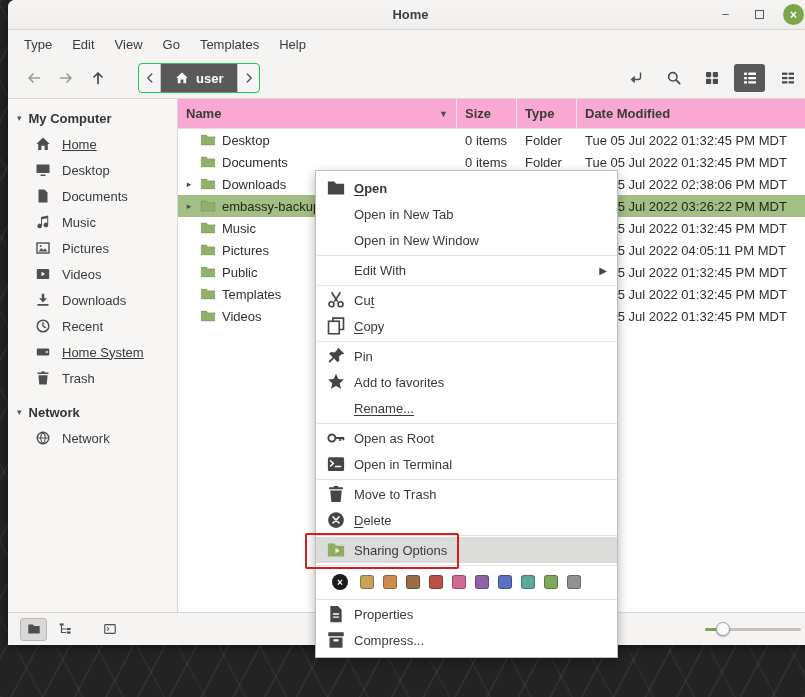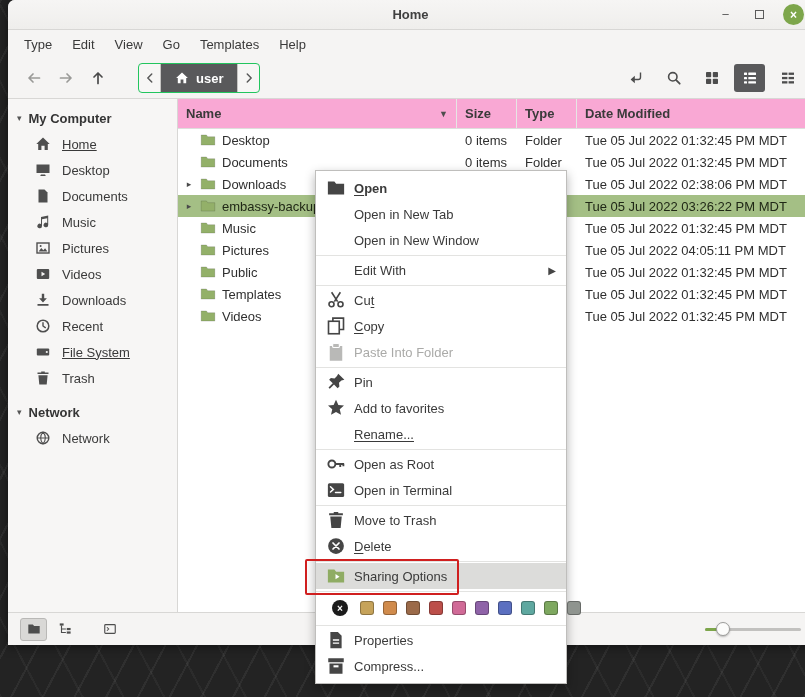--- a/index.html
+++ b/index.html
@@ -66,21 +66,21 @@
   #statusbar{position:absolute;left:0;bottom:0;width:100%;height:33px;background:#f5f4f3;border-top:1px solid #d8d7d5;display:flex;align-items:center;padding:0 12px;border-radius:0}
   .status-toggles{display:flex;gap:4px;align-items:center}
   .sbtn{width:27px;height:23px;display:flex;align-items:center;justify-content:center;border-radius:3px;color:#4d4d4d;border:1px solid transparent}
   .sbtn.active{background:#d9d8d6;border-color:#b9b8b6}
   .sbtn.sep-left{margin-left:14px}
   .zoom{margin-left:auto;position:relative;width:96px;height:20px}
   .zoom .track{position:absolute;left:0;right:0;top:9px;height:3px;background:#c2c1bf;border-radius:2px}
   .zoom .fill{position:absolute;left:0;top:9px;height:3px;width:18px;background:var(--close-green,#7da64b);border-radius:2px}
   .zoom .handle{position:absolute;left:11px;top:3px;width:14px;height:14px;border-radius:50%;background:#fcfcfb;border:1px solid #9d9d9b;box-shadow:0 1px 2px rgba(0,0,0,.25)}
   
-  #ctxmenu{position:absolute;left:315px;top:170px;width:252px;background:#ffffff;border:1px solid #bfbebc;box-shadow:0 4px 10px rgba(0,0,0,.3);padding:4px 0;z-index:10}
+  #ctxmenu{position:absolute;left:315px;top:170px;width:303px;background:#ffffff;border:1px solid #bfbebc;box-shadow:0 4px 10px rgba(0,0,0,.3);padding:4px 0;z-index:10}
   .mitem{position:relative;display:flex;align-items:center;height:26px;padding:0 10px;color:#3a3a3a}
   .mitem.bold .lbl{font-weight:bold}
   .mitem .micon{width:20px;margin-right:8px;display:flex;align-items:center;justify-content:center;color:#454545;flex:none}
   .mitem.disabled{color:#aaaaa8}
   .mitem.disabled .micon{color:#b9b9b7}
   .mitem.highlighted{background:#dcdcda}
   .submenu-arrow{margin-left:auto;font-size:10px;color:#454545}
   .msep{height:1px;background:#e3e3e1;margin:1.5px 0}
   .mitem.annotated::after{content:'';position:absolute;left:-11px;top:-4px;width:150px;height:32px;border:2px solid var(--annotation-red,#d01f1f);border-radius:2px;pointer-events:none;z-index:20}
   .colors-row{display:flex;align-items:center;height:30px;padding:0 10px 0 16px;gap:9px}
@@ -299,21 +299,21 @@
               </span>
               <span class="sb-label">Recent</span>
             </div>
             <div class="sb-item">
               <span class="ic">
                 <svg viewBox="0 0 16 16">
                   <rect x="1.8" y="4.5" width="12.4" height="7" rx="1" fill="currentColor"></rect>
                   <circle cx="11.8" cy="8" r="1.1" fill="#f7f6f5"></circle>
                 </svg>
               </span>
-              <span class="sb-label u">File System</span>
+              <span class="sb-label u">Home System</span>
             </div>
             <div class="sb-item">
               <span class="ic">
                 <svg viewBox="0 0 16 16">
                   <path fill="currentColor" d="M6.2 1.6h3.6v1h3.7v1.5H2.5V2.6h3.7zM3.4 5.2h9.2l-.9 9.2H4.3z"></path>
                 </svg>
               </span>
               <span class="sb-label">Trash</span>
             </div>
           </div>
@@ -552,29 +552,20 @@
         <span class="lbl">Cu<u>t</u></span>
       </div>
       <div class="mitem">
         <span class="micon">
           <svg viewBox="0 0 16 16">
             <path fill="none" stroke="currentColor" stroke-width="1.3" d="M5.5 4.2V1.7H14v9.1h-3.2"></path>
             <rect x="2" y="4.2" width="8.6" height="10" fill="none" stroke="currentColor" stroke-width="1.3"></rect>
           </svg>
         </span>
         <span class="lbl"><u>C</u>opy</span>
-      </div>
-      <div class="mitem disabled">
-        <span class="micon">
-          <svg viewBox="0 0 16 16">
-            <path fill="currentColor" d="M3 3.2h10V15H3z"></path>
-            <rect x="5.3" y="1.2" width="5.4" height="3.2" rx="0.9" fill="currentColor" stroke="#fff" stroke-width="0.9"></rect>
-          </svg>
-        </span>
-        <span class="lbl">Paste Into Folder</span>
       </div>
       <div class="msep"></div>
       <div class="mitem">
         <span class="micon">
           <svg viewBox="0 0 16 16">
             <path fill="currentColor" d="M9.8 1.3l4.9 4.9-2.4.5-1.9 1.9.3 2.9-1.4 1.4-2.9-2.9L3 13.4l-1-1 3.4-3.4L2.5 6.2l1.4-1.4 2.9.3 2-2z"></path>
           </svg>
         </span>
         <span class="lbl">Pin</span>
       </div>

